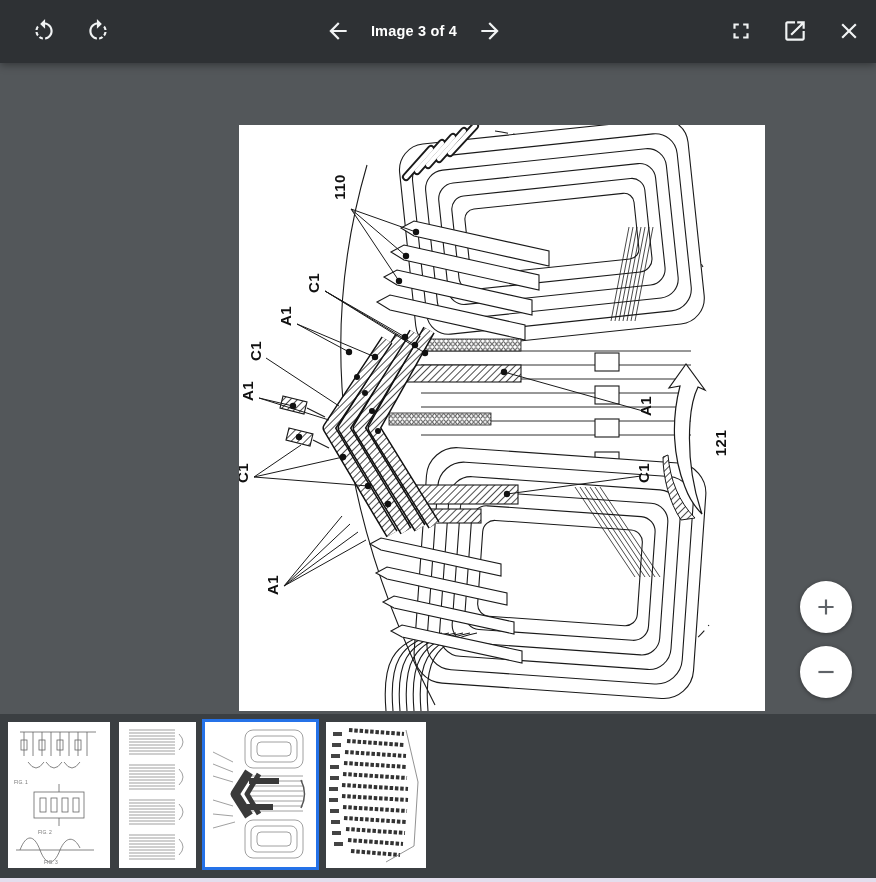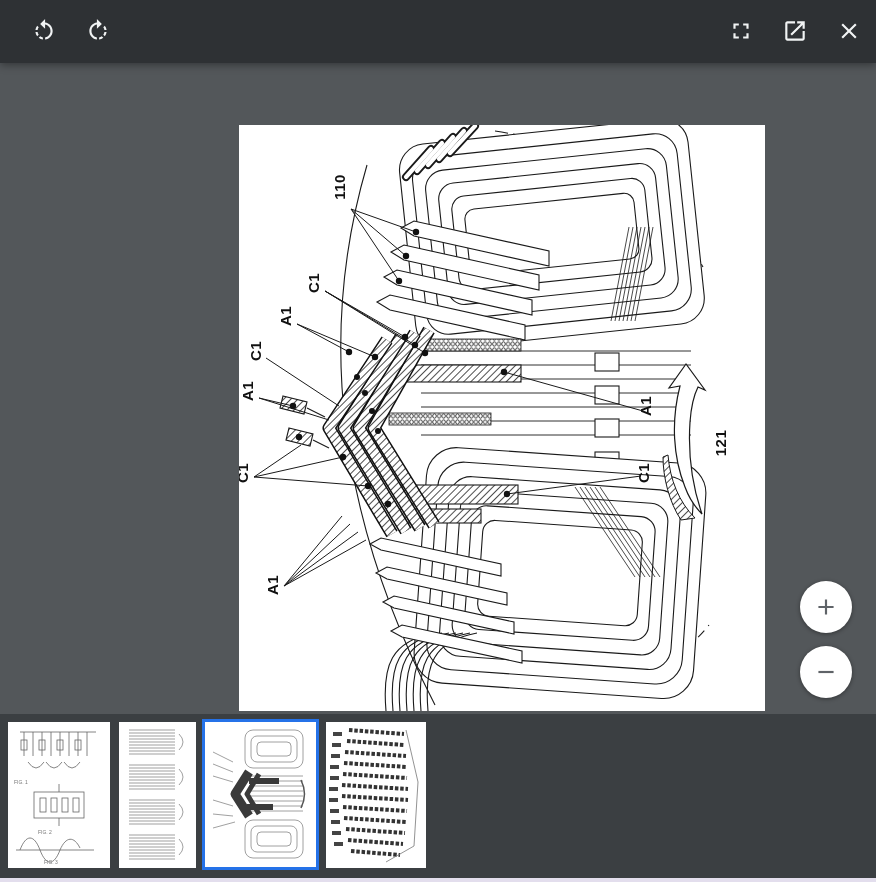--- a/index.html
+++ b/index.html
@@ -63,20 +63,33 @@
       </button>
       <button class="icon-btn">
         <svg viewBox="0 0 24 24">
           <g transform="scale(-1,1) translate(-24,0)">
             <path d="M7.11 8.53L5.7 7.11C4.8 8.27 4.24 9.61 4.07 11h2.02c.14-.87.49-1.72 1.02-2.47zM6.09 13H4.07c.17 1.39.72 2.73 1.62 3.89l1.41-1.42c-.52-.75-.87-1.59-1.01-2.47zm1.01 5.32c1.16.9 2.51 1.44 3.9 1.61V17.9c-.87-.15-1.71-.49-2.46-1.03L7.1 18.32zM13 4.07V1L8.45 5.55 13 10V6.09c2.84.48 5 2.94 5 5.91s-2.16 5.43-5 5.91v2.02c3.95-.49 7-3.85 7-7.93s-3.05-7.44-7-7.93z"></path>
           </g>
         </svg>
       </button>
     </div>
 
+    <div class="tb-center">
+      <button class="icon-btn">
+        <svg viewBox="0 0 24 24">
+          <path d="M20 11H7.83l5.59-5.59L12 4l-8 8 8 8 1.41-1.41L7.83 13H20v-2z"></path>
+        </svg>
+      </button>
+      <div class="tb-title">Image 3 of 4</div>
+      <button class="icon-btn">
+        <svg viewBox="0 0 24 24">
+          <path d="M12 4l-1.41 1.41L16.17 11H4v2h12.17l-5.58 5.59L12 20l8-8z"></path>
+        </svg>
+      </button>
+    </div>
 
     <div class="tb-right">
       <button class="icon-btn">
         <svg viewBox="0 0 24 24">
           <path d="M7 14H5v5h5v-2H7v-3zm-2-4h2V7h3V5H5v5zm12 7h-3v2h5v-5h-2v3zM14 5v2h3v3h2V5h-5z"></path>
         </svg>
       </button>
       <button class="icon-btn">
         <svg viewBox="0 0 24 24">
           <path d="M19 19H5V5h7V3H5c-1.11 0-2 .9-2 2v14c0 1.1.89 2 2 2h14c1.1 0 2-.9 2-2v-7h-2v7zM14 3v2h3.59l-9.83 9.83 1.41 1.41L19 6.41V10h2V3h-7z"></path>

